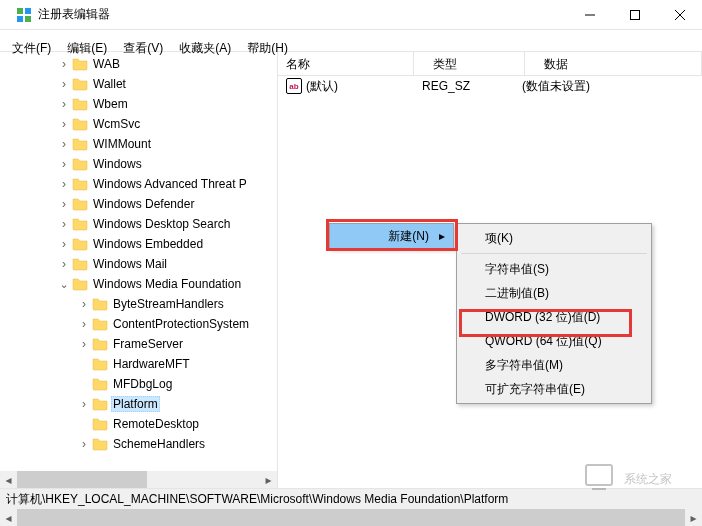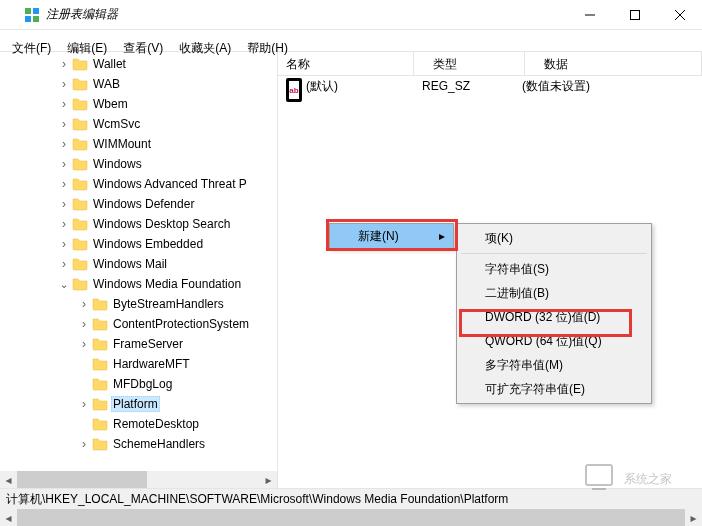--- a/index.html
+++ b/index.html
@@ -1,18 +1,18 @@
 <!DOCTYPE html>
 <html><head>
   <meta charset="utf-8">
   <style>
     * { margin: 0; padding: 0; box-sizing: border-box; font-family: "Microsoft YaHei", "Segoe UI", sans-serif; font-size: 12px; }
     body { width: 702px; height: 526px; background: #fff; overflow: hidden; position: relative; }
     
-    .titlebar { height: 30px; background: #fff; border-bottom: 1px solid #e5e5e5; display: flex; align-items: center; padding-left: 24px; font-style: italic; }
+    .titlebar { height: 30px; background: #fff; border-bottom: 1px solid #e5e5e5; display: flex; align-items: center; padding-left: 16px; }
     .titlebar-icon { width: 16px; height: 16px; margin-right: 6px; }
     .titlebar-text { flex: 1; }
     .titlebar-controls { display: flex; }
     .titlebar-btn { width: 45px; height: 29px; display: flex; align-items: center; justify-content: center; cursor: default; }
     
     .menubar { height: 22px; display: flex; align-items: center; padding-left: 4px; border-bottom: 1px solid #e5e5e5; }
     .menubar-item { padding: 2px 8px; cursor: default; margin-top: 16px; }
     
     .content { display: flex; height: 436px; }
     
@@ -34,21 +34,21 @@
     .col-name { width: 136px; }
     .col-type { width: 100px; }
     .col-data { flex: 1; }
     
     .list-body { flex: 1; }
     .list-row { display: flex; height: 20px; align-items: center; }
     .list-cell { padding: 0 8px; display: flex; align-items: center; }
     .list-icon { width: 16px; height: 16px; margin-right: 4px; }
     
     .context-menu1 { position: absolute; left: 329px; top: 223px; width: 125px; background: #f0f0f0; border: 1px solid #a0a0a0; box-shadow: 2px 2px 4px rgba(0,0,0,0.2); z-index: 10; }
-    .context-menu1-item { height: 24px; display: flex; align-items: center; padding: 0 24px 0 28px; cursor: default; position: relative; }
+    .context-menu1-item { height: 24px; display: flex; align-items: center; padding: 0 24px 0 28px; cursor: default; position: relative; justify-content: flex-end; }
     .context-menu1-item.highlighted { background: #90c8f6; }
     .context-menu1-item .arrow { position: absolute; right: 8px; }
     
     .red-box-1 { position: absolute; left: 326px; top: 219px; width: 132px; height: 32px; border: 3px solid #e53935; z-index: 12; pointer-events: none; }
     
     .context-menu2 { position: absolute; left: 456px; top: 223px; width: 196px; background: #f0f0f0; border: 1px solid #a0a0a0; box-shadow: 2px 2px 4px rgba(0,0,0,0.2); padding: 2px 0; z-index: 10; }
     .context-menu2-item { height: 24px; display: flex; align-items: center; padding: 0 12px 0 28px; cursor: default; }
     .context-menu2-sep { height: 1px; background: #d7d7d7; margin: 3px 4px; }
     
     .red-box-2 { position: absolute; left: 459px; top: 309px; width: 173px; height: 28px; border: 3px solid #e53935; z-index: 12; pointer-events: none; }
@@ -56,21 +56,21 @@
     .hscroll { position: absolute; bottom: 0; left: 0; right: 0; height: 17px; background: #f0f0f0; display: flex; align-items: center; }
     .hscroll-btn { width: 17px; height: 17px; background: #f0f0f0; display: flex; align-items: center; justify-content: center; color: #606060; cursor: default; }
     .hscroll-track { flex: 1; height: 17px; background: #f0f0f0; position: relative; }
     .hscroll-thumb { position: absolute; height: 17px; background: #cdcdcd; }
     
     .statusbar { height: 22px; border-top: 1px solid #e5e5e5; padding: 2px 6px; display: flex; align-items: center; background: #f0f0f0; }
     
     .watermark { position: absolute; right: 8px; bottom: 28px; opacity: 0.5; z-index: 5; pointer-events: none; }
     
     .folder-svg { fill: #ffd867; stroke: #e0b848; stroke-width: 0.5; }
-    .ab-icon { width:16px; height:24px; background:#fff; border:3px solid #000000; border-radius:2px; display:flex; align-items:center; justify-content:center; font-size:8px; color:#c2185b; font-weight:bold; }
+    .ab-icon { width:16px; height:16px; background:#fff; border:1px solid #000000; border-radius:2px; display:flex; align-items:center; justify-content:center; font-size:8px; color:#c2185b; font-weight:bold; }
   </style>
 </head>
 <body>
 
 <div class="titlebar">
   <span class="titlebar-icon">
     <svg viewBox="0 0 16 16">
         <rect x="1" y="1" width="6" height="6" fill="#4caf50"></rect>
         <rect x="9" y="1" width="6" height="6" fill="#2196f3"></rect>
         <rect x="1" y="9" width="6" height="6" fill="#2196f3"></rect>
@@ -107,28 +107,28 @@
 </div>
 
 <div class="content">
   <div class="tree-panel">
     <div class="tree" id="tree">
         <div class="tree-item indent-2">
           <span class="tree-toggle collapsed"></span>
           <svg class="tree-folder" viewBox="0 0 16 16">
             <path class="folder-svg" d="M1 3 h5 l1.5 2 H15 v8 a1 1 0 0 1 -1 1 H2 a1 1 0 0 1 -1 -1 z"></path>
           </svg>
+          <span class="tree-label">WAB</span>
+        </div>
+        <div class="tree-item indent-2">
+          <span class="tree-toggle collapsed"></span>
+          <svg class="tree-folder" viewBox="0 0 16 16">
+            <path class="folder-svg" d="M1 3 h5 l1.5 2 H15 v8 a1 1 0 0 1 -1 1 H2 a1 1 0 0 1 -1 -1 z"></path>
+          </svg>
           <span class="tree-label">Wallet</span>
-        </div>
-        <div class="tree-item indent-2">
-          <span class="tree-toggle collapsed"></span>
-          <svg class="tree-folder" viewBox="0 0 16 16">
-            <path class="folder-svg" d="M1 3 h5 l1.5 2 H15 v8 a1 1 0 0 1 -1 1 H2 a1 1 0 0 1 -1 -1 z"></path>
-          </svg>
-          <span class="tree-label">WAB</span>
         </div>
         <div class="tree-item indent-2">
           <span class="tree-toggle collapsed"></span>
           <svg class="tree-folder" viewBox="0 0 16 16">
             <path class="folder-svg" d="M1 3 h5 l1.5 2 H15 v8 a1 1 0 0 1 -1 1 H2 a1 1 0 0 1 -1 -1 z"></path>
           </svg>
           <span class="tree-label">Wbem</span>
         </div>
         <div class="tree-item indent-2">
           <span class="tree-toggle collapsed"></span>

